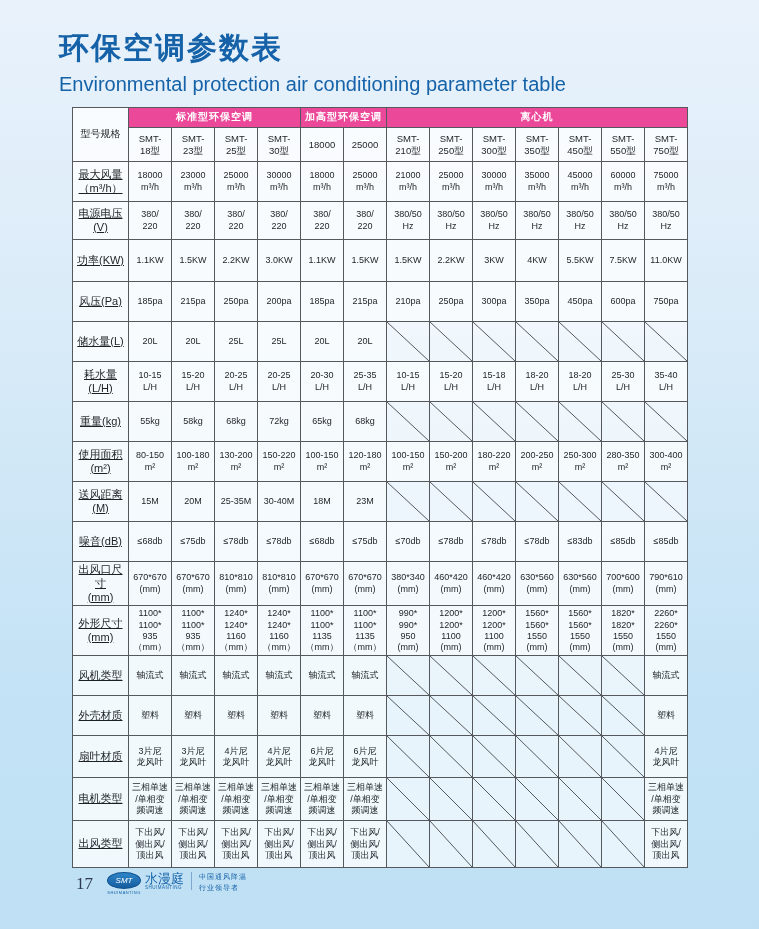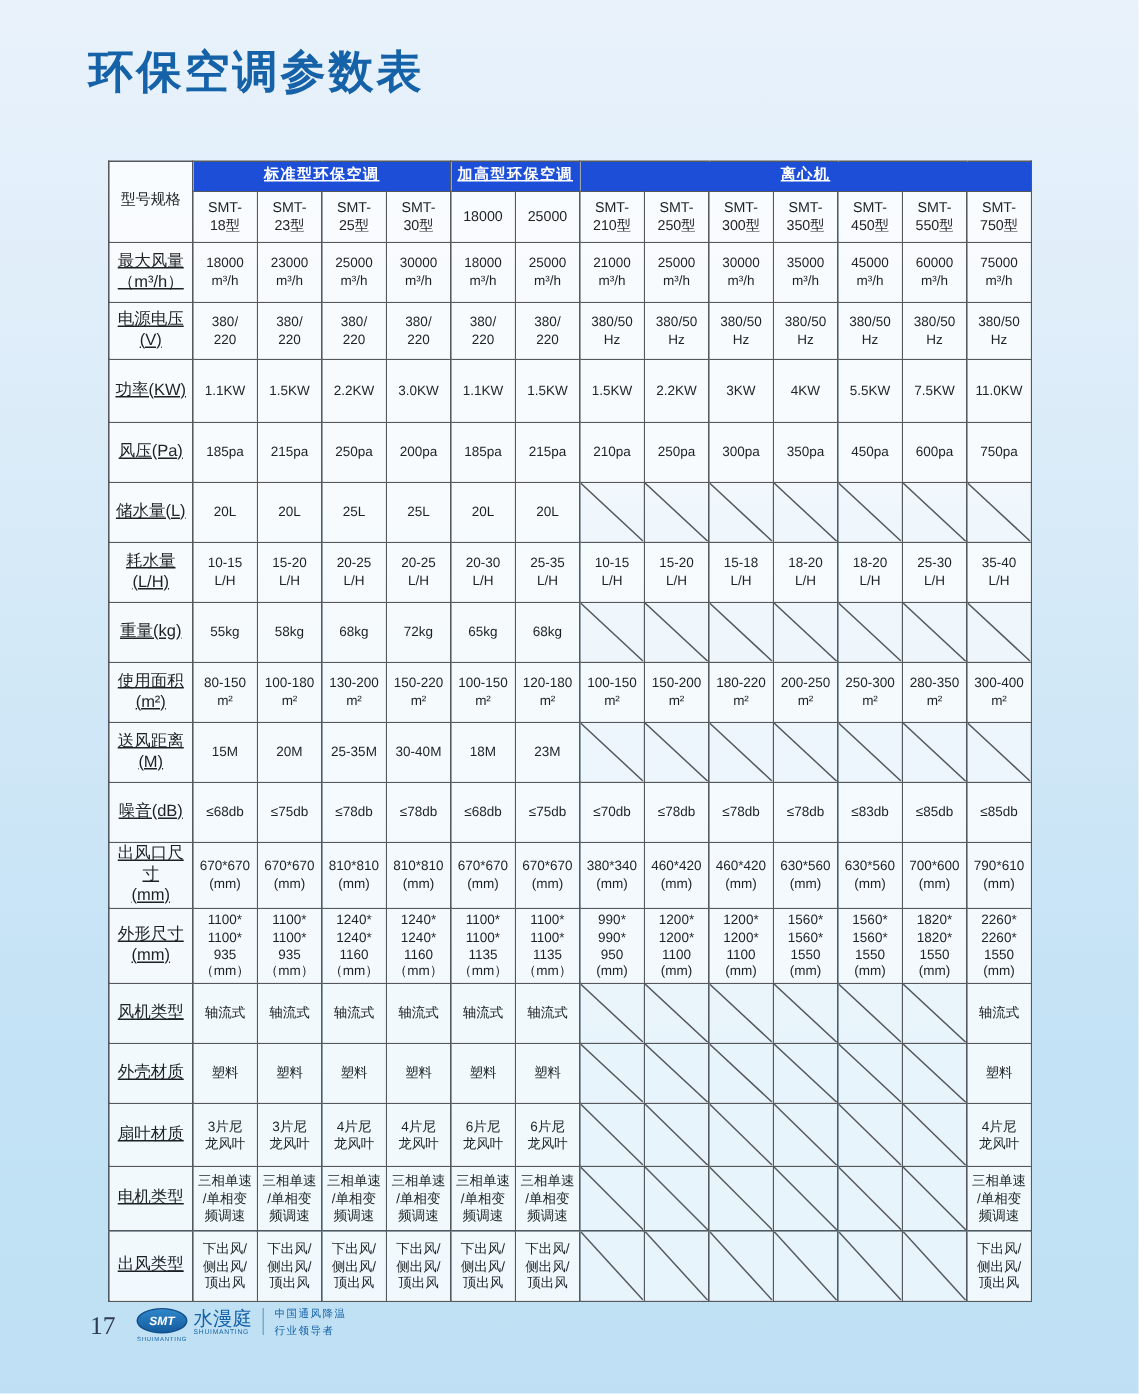--- a/index.html
+++ b/index.html
@@ -20,51 +20,51 @@
     border:1px solid #55585c;
     text-align:center; vertical-align:middle;
     font-size:9px; color:#1d2126; line-height:1.25;
     white-space:pre-line; overflow:hidden;
     background:rgba(255,255,255,0.78);
     padding:1px;
     position:relative;
     font-weight:normal;
   }
   th.group-band {
-    background:#1d4ed8; color:#ffffff; font-weight:bold; font-size:10px;
+    background:#ec4899; color:#ffffff; font-weight:bold; font-size:10px;
     letter-spacing:1px;
-    text-decoration:underline;
   }
   th.corner-cell { font-size:10px; }
   th.model-cell { font-size:9.5px; }
   td.row-label { font-size:11px;text-decoration:underline; }
   td.diag { background:rgba(255,255,255,0.62); }
   .diag-svg { position:absolute; left:0; top:0; width:100%; height:100%; display:block; }
 
-  .footer { position:absolute; left:60px; top:872px; display:flex; align-items:center; }
+  .footer { position:absolute; left:76px; top:872px; display:flex; align-items:center; }
   .page-num { font-family:"Liberation Serif","DejaVu Serif",serif; font-size:17px; color:#2e3a52; margin-right:14px; margin-top:1px; }
   .logo-box { display:flex; align-items:flex-start; }
   .logo-oval {
     width:34px; height:17px; border-radius:50%;
     background:linear-gradient(180deg,#2e86c9,#155c9e);
-    color:#fff; font-size:8px; font-weight:bold; font-style:italic;
+    color:#fff; font-size:8px; font-weight:normal; font-style:italic;
     display:flex; align-items:center; justify-content:center;
     border:1px solid #0f4f8c;
   }
   .logo-sub { font-size:4px; color:#1562a8; text-align:center; letter-spacing:0.5px; margin-top:1px; }
   .brand-cn { font-size:13px; font-weight:normal; color:#1562a8; margin-left:4px; line-height:1; }
   .brand-en { font-size:4.5px; color:#1562a8; margin-left:4px; letter-spacing:0.5px; }
   .divider { width:1px; height:18px; background:#7da9cf; margin:0 7px; }
   .slogan { font-size:7px; color:#1562a8; line-height:1.5; letter-spacing:1px; }
 </style>
 </head>
 <body>
 
 <div class="title-block">
   <div class="title-cn">环保空调参数表</div>
+  <div class="title-en">Environmental protection air conditioning parameter table</div>
 </div>
 
 <div class="table-wrap">
   <table id="param-table">
     <colgroup id="cols">
         <col style="width: 56px;">
         <col style="width: 43px;">
         <col style="width: 43px;">
         <col style="width: 43px;">
         <col style="width: 43px;">

